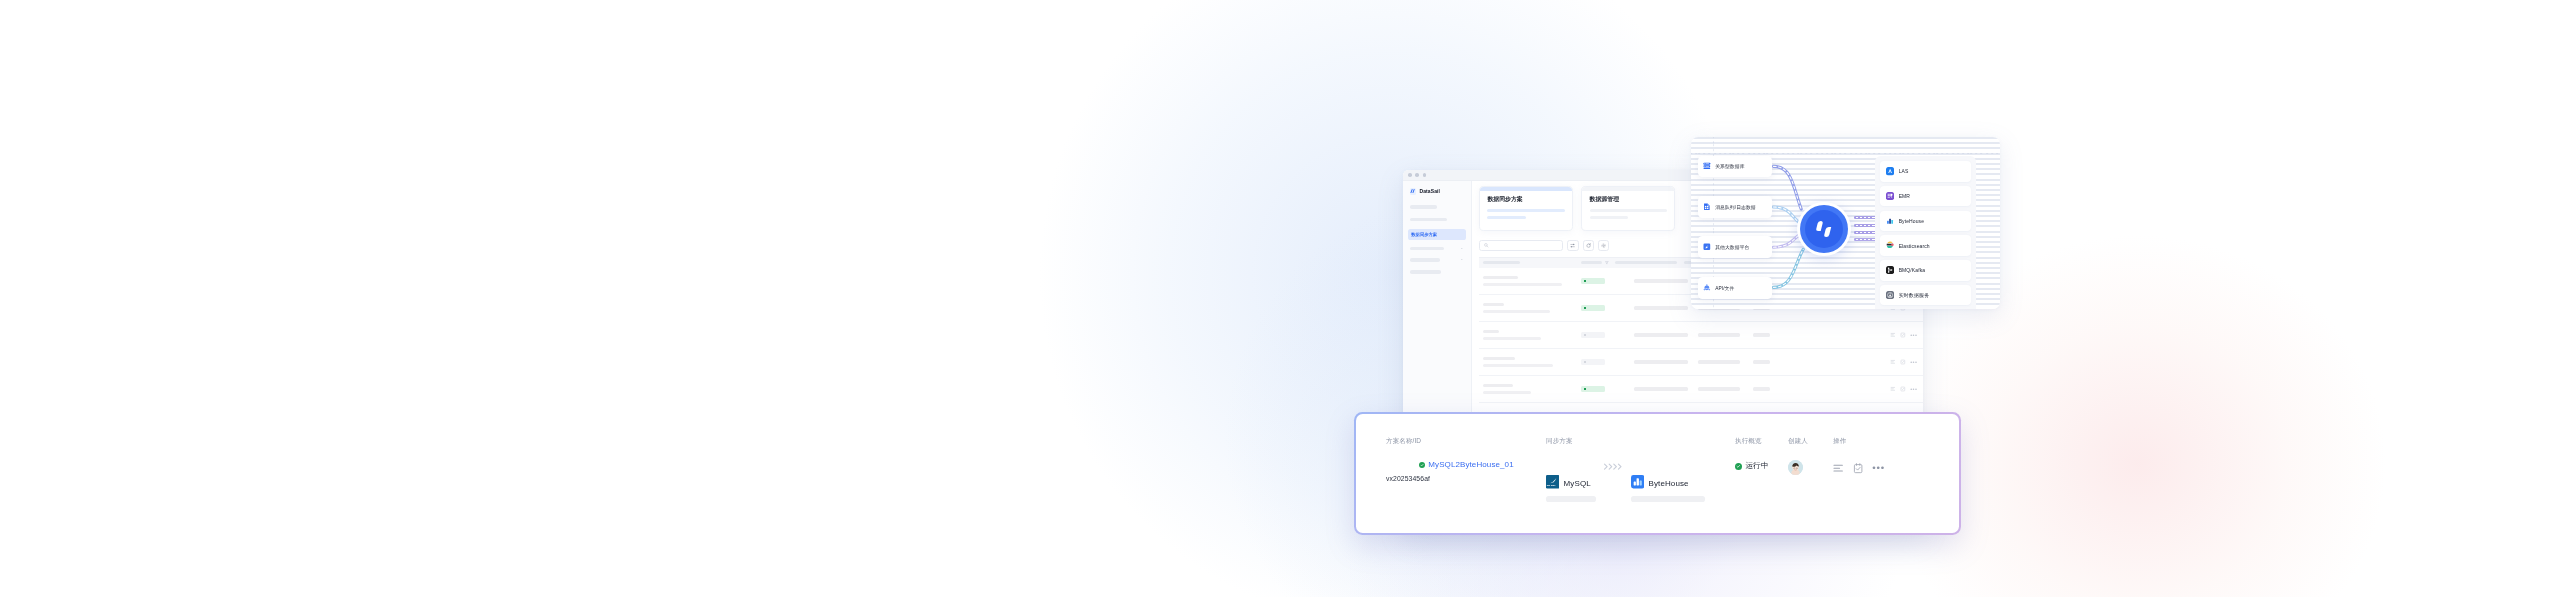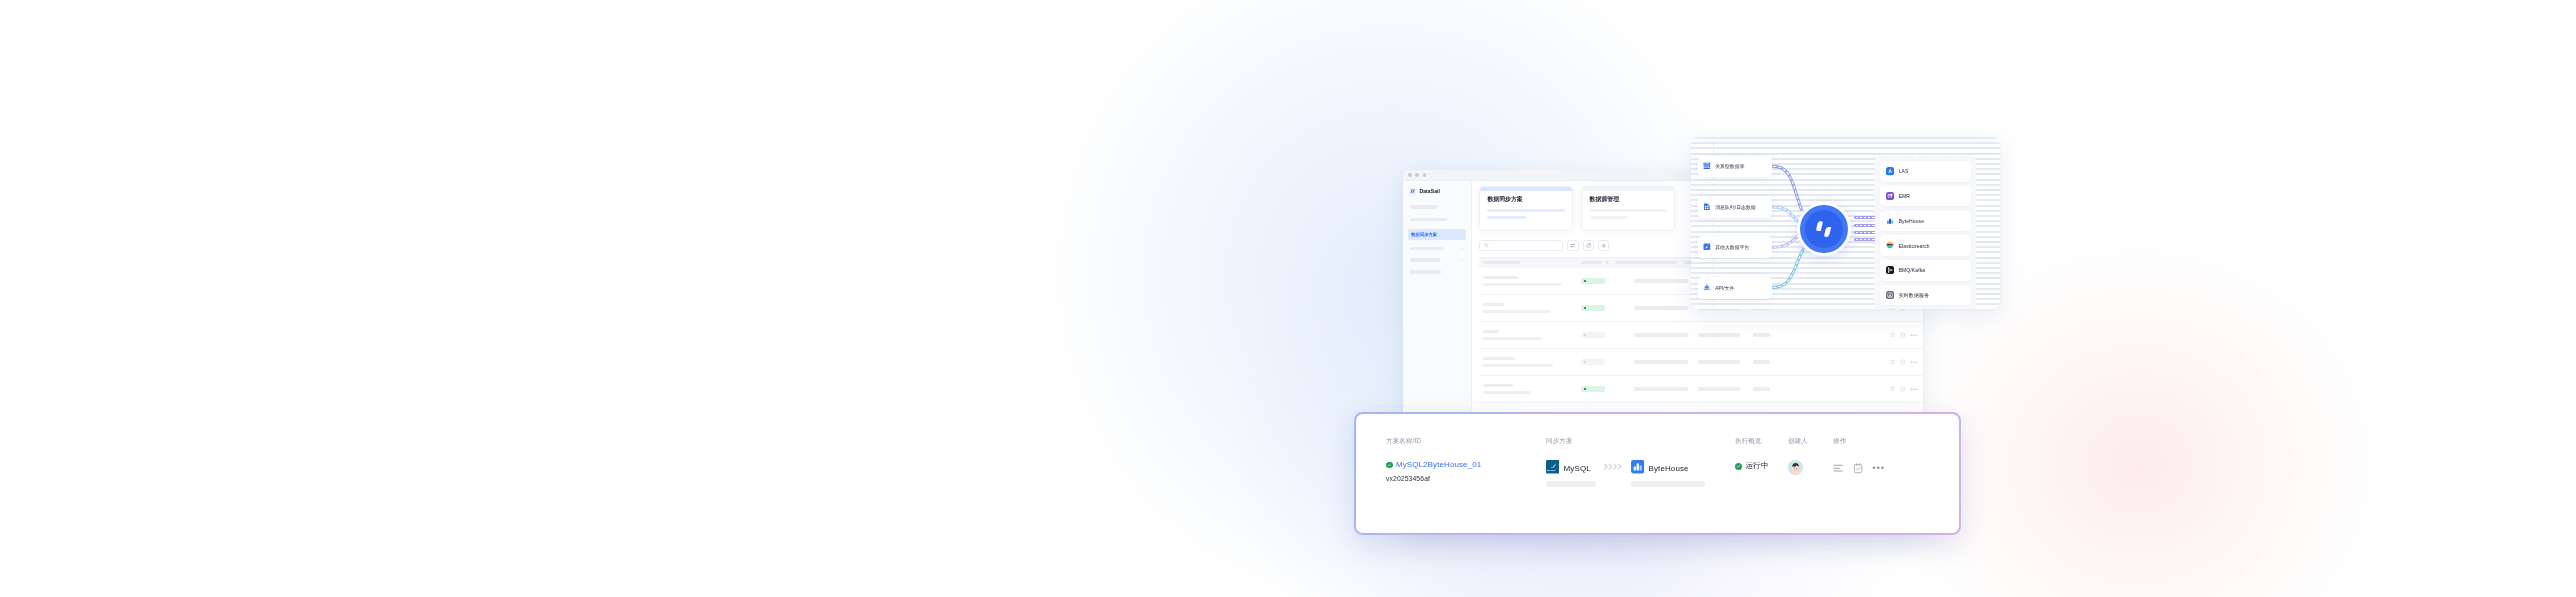--- a/index.html
+++ b/index.html
@@ -231,31 +231,31 @@
     box-shadow: 0 10.3px 29px rgba(120,125,190,0.22);
   }
   #detail-inner {
     width: 100%; height: 100%; background: #fff; border-radius: 6.7px;
     padding: 17.5px 30px 0 30px;
   }
   #detail-head { display: flex; align-items: flex-end; height: 14.4px; }
   .dh { font-size: 6.5px; color: #8b93a4; font-weight: 400; letter-spacing: 0.1px; }
   #detail-row { display: flex; align-items: flex-start; margin-top: 14.4px; }
   .col-name { width: 160px; flex-shrink: 0; }
-  .name-top { display: flex; align-items: center; gap: 3.1px; }
+  .name-top { display: flex; align-items: center; gap: 3.1px; justify-content: center; }
   .badge-ok {
     width: 6.7px; height: 6.7px; border-radius: 50%; background: #20a053;
     display: flex; align-items: center; justify-content: center; flex-shrink: 0;
   }
   .badge-ok svg { display: block; }
   #plan-name { font-size: 8px; color: #3b6ef0; letter-spacing: 0.1px; }
   #plan-id { font-size: 6.8px; color: #2c3240; margin-top: 5.2px; letter-spacing: 0.1px; }
   .col-sync { width: 189px; flex-shrink: 0; display: flex; align-items: flex-start; }
   .ds { display: flex; flex-direction: column; align-items: flex-start; }
-  .ds-top { display: flex; align-items: center; gap: 4.1px; }
+  .ds-top { display: flex; align-items: center; gap: 4.1px; margin-top: 15px; }
   .ds-name { font-size: 8px; color: #1c2230; letter-spacing: 0.1px; }
   .ds-skel { height: 5.2px; border-radius: 2.6px; background: #eff0f3; margin-top: 5.7px; }
   #arrows { display: flex; align-items: center; margin: 1.5px 6.7px 0 6.7px; }
   .col-exec { width: 53px; flex-shrink: 0; display: flex; align-items: center; gap: 3.1px; padding-top: 1px; }
   .exec-label { font-size: 7.7px; color: #1c2230; }
   .col-owner { width: 45px; flex-shrink: 0; }
   #avatar {
     width: 15px; height: 15px; border-radius: 50%; overflow: hidden;
     background: #cfe3ea; position: relative;
   }

